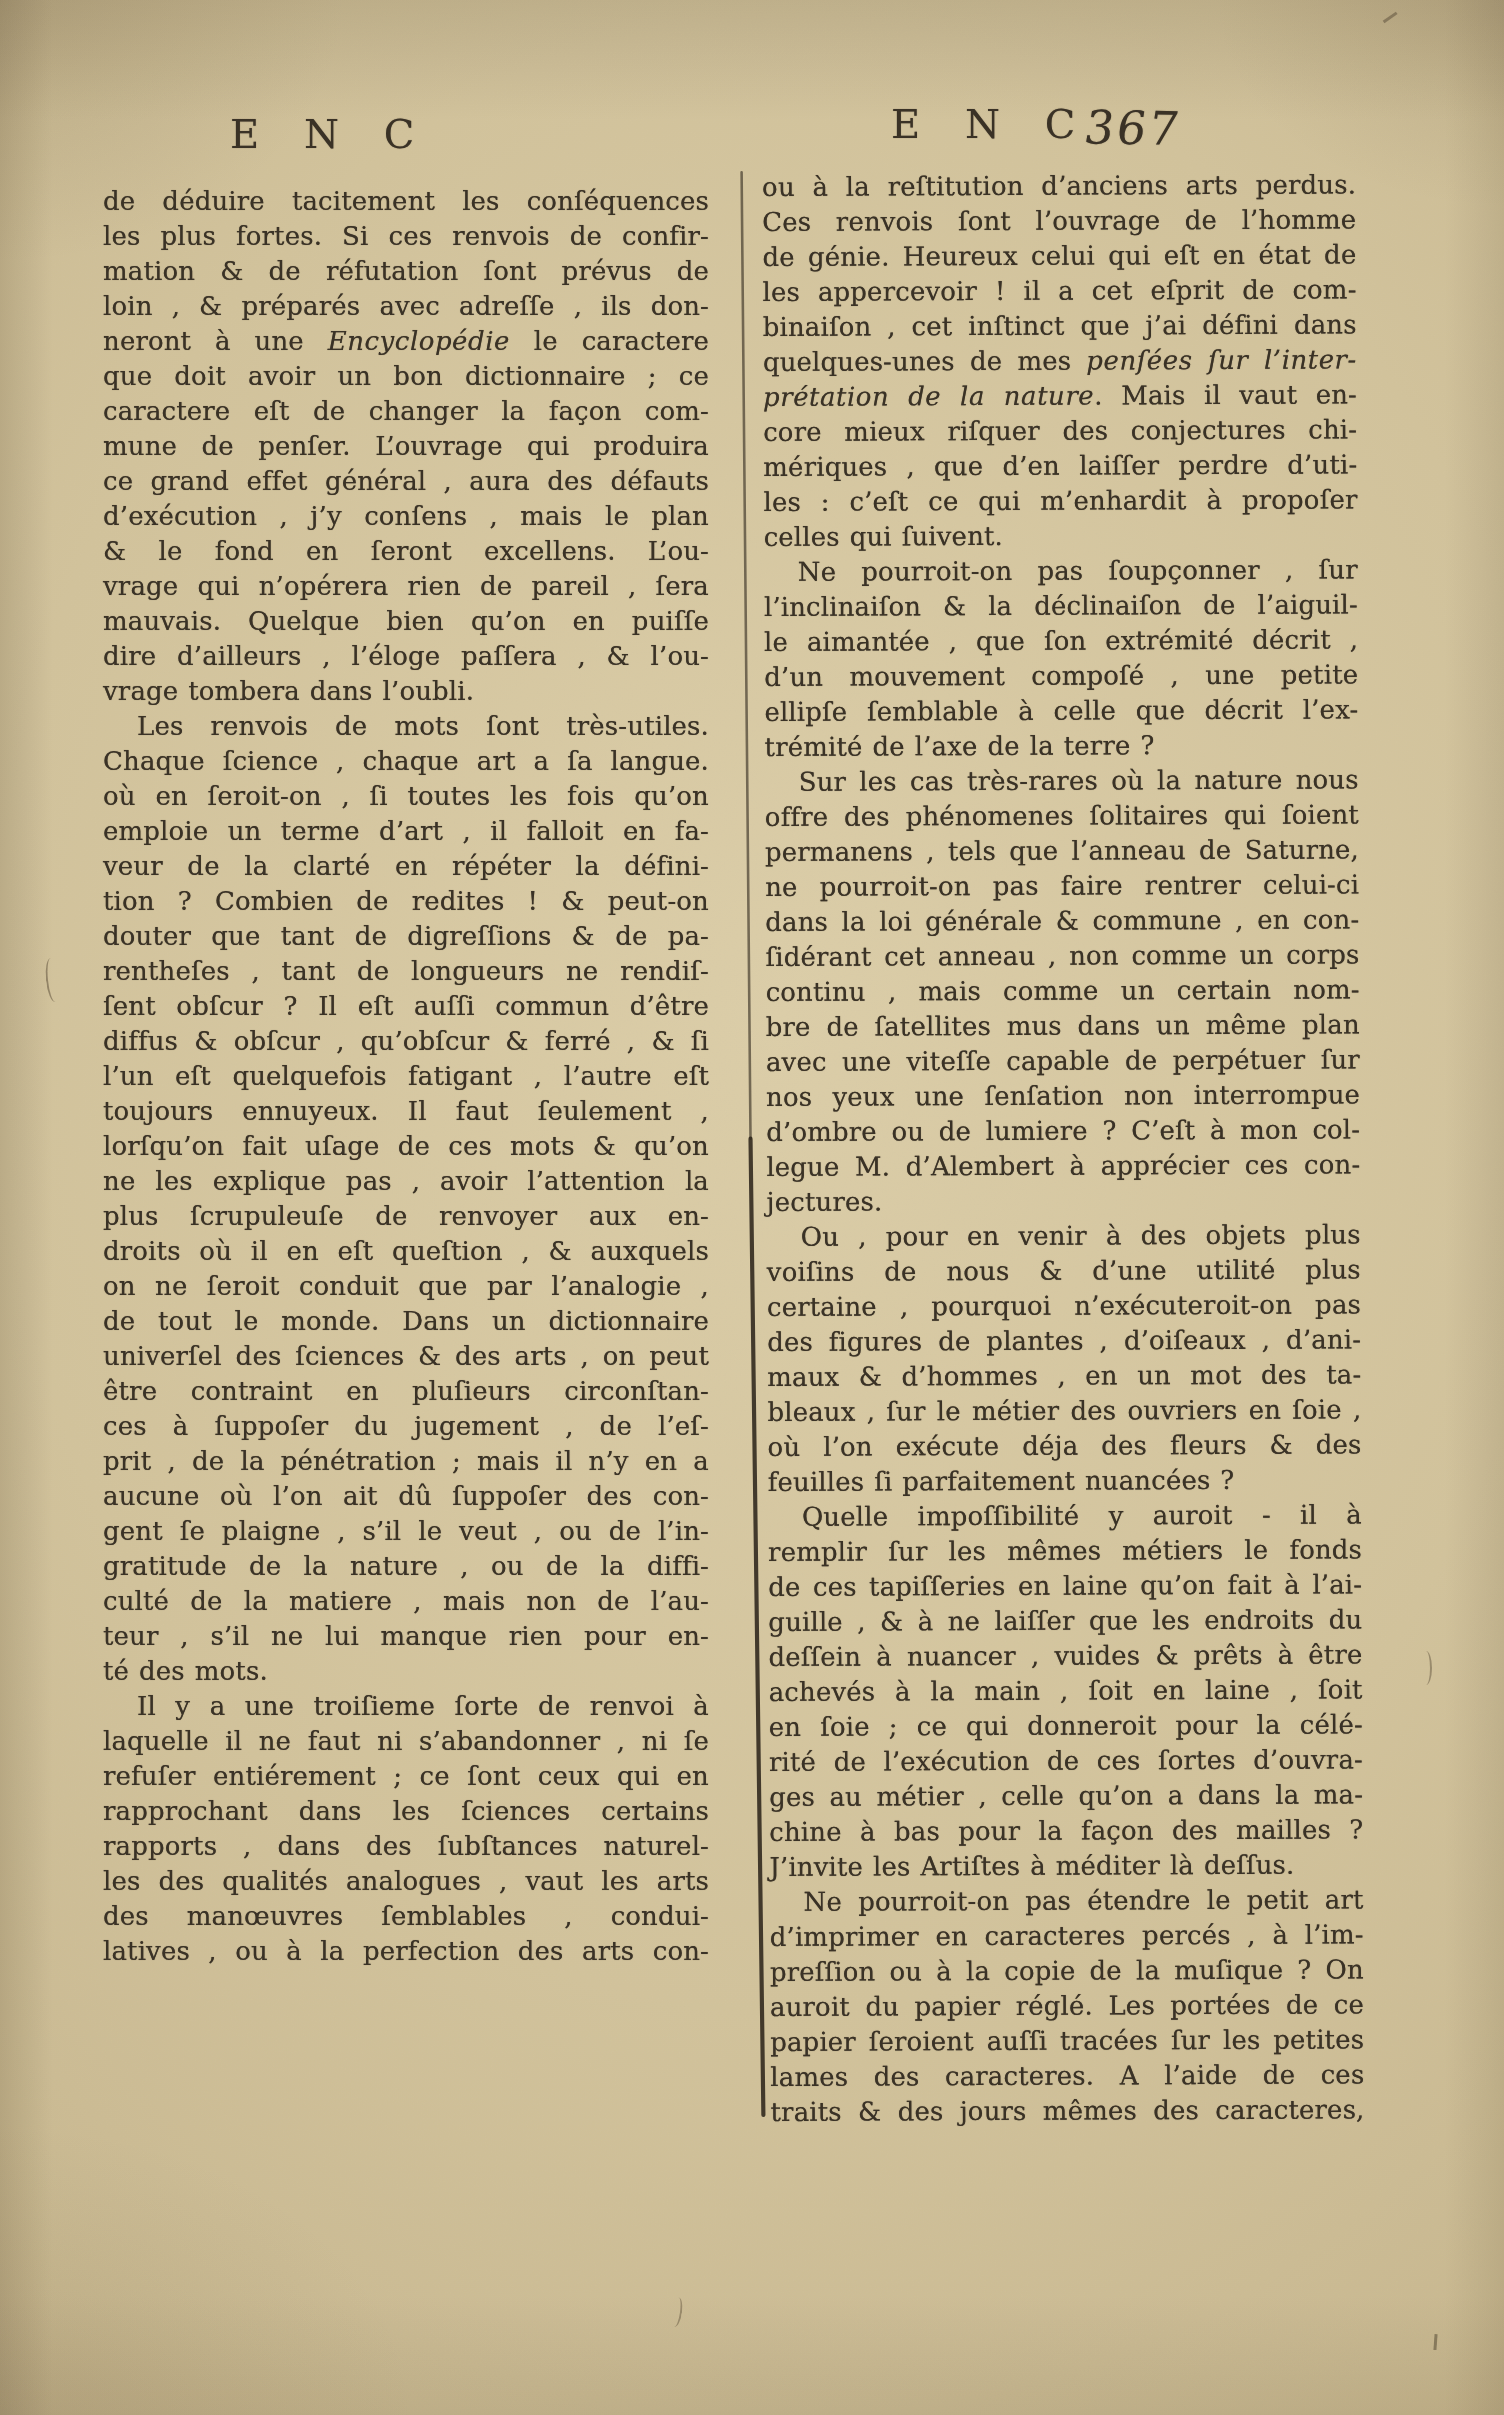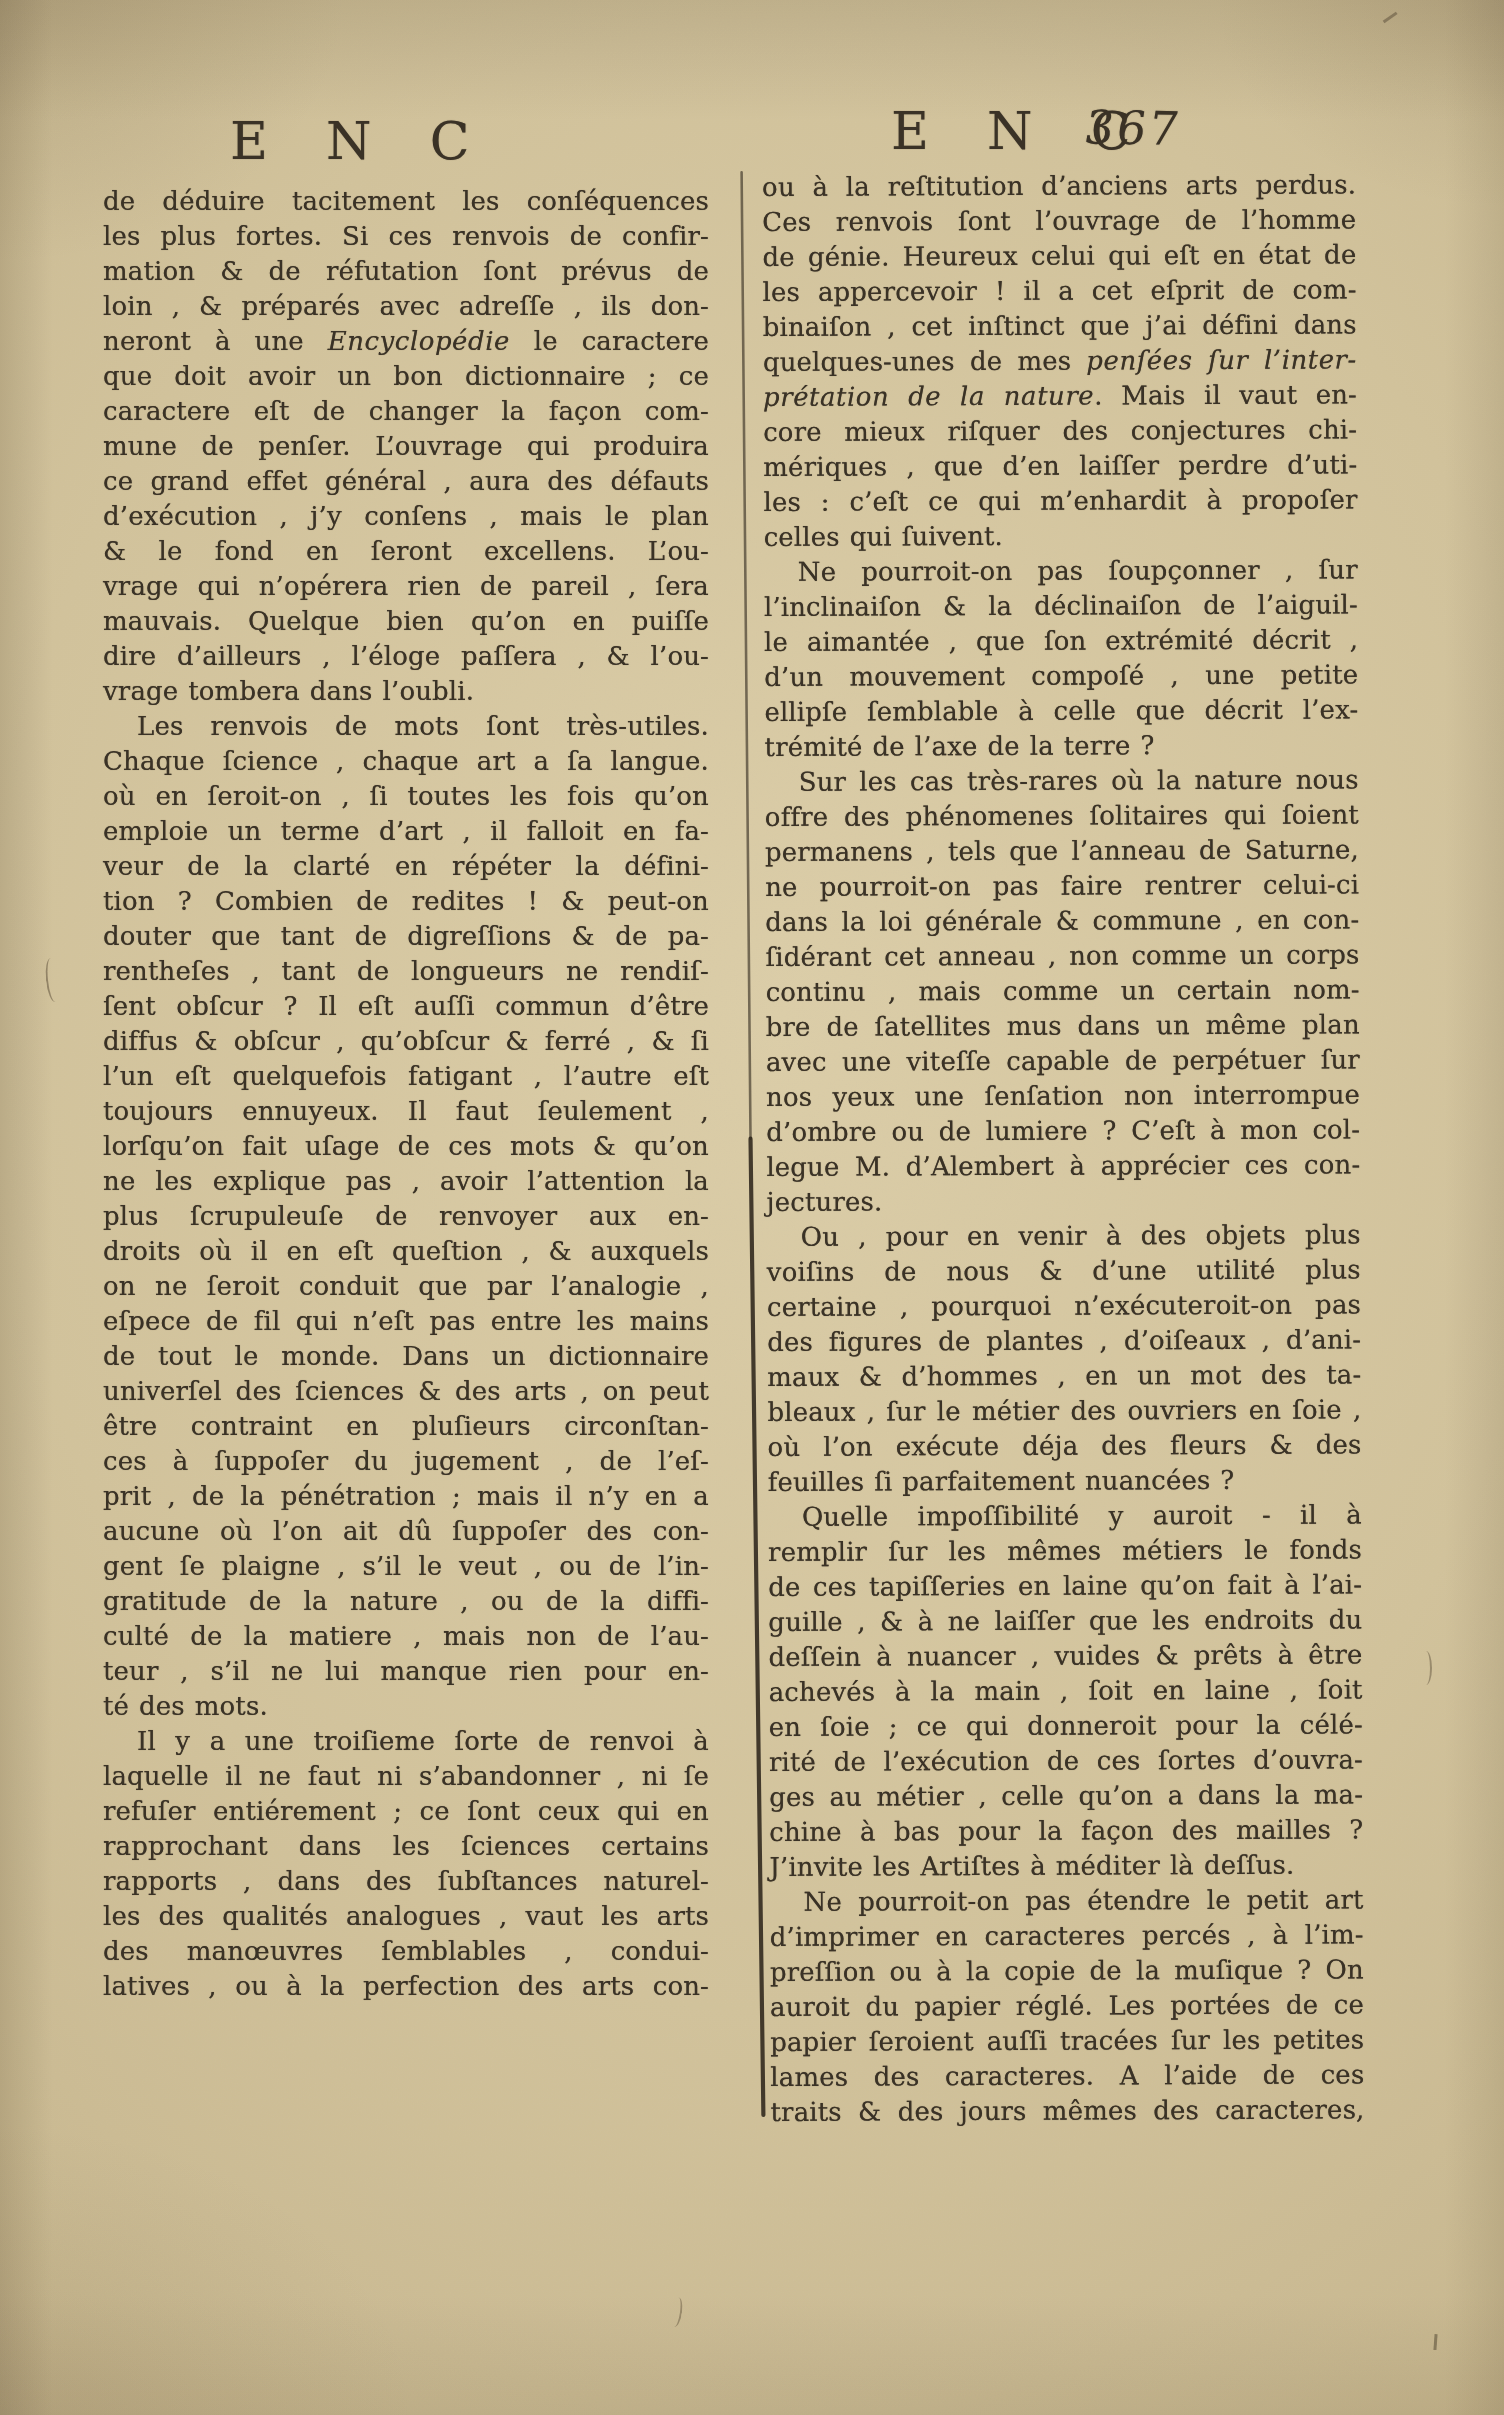--- a/index.html
+++ b/index.html
@@ -21,21 +21,21 @@
       linear-gradient(90deg, rgba(92,76,50,.20) 0, rgba(92,76,50,0) 3.5%, transparent 96%, rgba(92,76,50,.14) 100%),
       linear-gradient(0deg, rgba(92,76,50,.12) 0, transparent 5%, transparent 95%, rgba(92,76,50,.16) 100%),
       radial-gradient(416px 297px at 100% 0%, rgba(92,76,50,.14), transparent 70%),
       radial-gradient(594px 416px at 0% 100%, rgba(92,76,50,.12), transparent 70%),
       radial-gradient(495px 376px at 0% 0%, rgba(92,76,50,.16), transparent 70%);
   }
   .noise { position: absolute; inset: 0; pointer-events: none; }
 
   .header-enc {
     position: absolute;
-    font-size: 52px;
+    font-size: 40px;
     letter-spacing: .40em;
     color: var(--ink, #3a3226);
     text-shadow: 0 0 1px rgba(58,50,38,.55);
   }
   #hdr-left  { left: 230px; top: 111px; }
   #hdr-right { left: 891px; top: 101px; }
   .page-num {
     position: absolute; left: 1085px; top: 101px;
     font-size: 46px; letter-spacing: .06em;
     color: var(--ink, #3a3226);
@@ -142,21 +142,20 @@
       <div class="line"><span>rentheſes , tant de longueurs ne rendiſ-</span></div>
       <div class="line"><span>ſent obſcur ? Il eſt auſſi commun d’être</span></div>
       <div class="line"><span>diffus &amp; obſcur , qu’obſcur &amp; ferré , &amp; ſi</span></div>
       <div class="line"><span>l’un eſt quelquefois fatigant , l’autre eſt</span></div>
       <div class="line"><span>toujours ennuyeux. Il faut ſeulement ,</span></div>
       <div class="line"><span>lorſqu’on fait uſage de ces mots &amp; qu’on</span></div>
       <div class="line"><span>ne les explique pas , avoir l’attention la</span></div>
       <div class="line"><span>plus ſcrupuleuſe de renvoyer aux en-</span></div>
       <div class="line"><span>droits où il en eſt queſtion , &amp; auxquels</span></div>
       <div class="line"><span>on ne ſeroit conduit que par l’analogie ,</span></div>
-      <div class="line"><span>eſpece de fil qui n’eſt pas entre les mains</span></div>
       <div class="line"><span>de tout le monde. Dans un dictionnaire</span></div>
       <div class="line"><span>univerſel des ſciences &amp; des arts , on peut</span></div>
       <div class="line"><span>être contraint en pluſieurs circonſtan-</span></div>
       <div class="line"><span>ces à ſuppoſer du jugement , de l’eſ-</span></div>
       <div class="line"><span>prit , de la pénétration ; mais il n’y en a</span></div>
       <div class="line"><span>aucune où l’on ait dû ſuppoſer des con-</span></div>
       <div class="line"><span>gent ſe plaigne , s’il le veut , ou de l’in-</span></div>
       <div class="line"><span>gratitude de la nature , ou de la diffi-</span></div>
       <div class="line"><span>culté de la matiere , mais non de l’au-</span></div>
       <div class="line"><span>teur , s’il ne lui manque rien pour en-</span></div>

